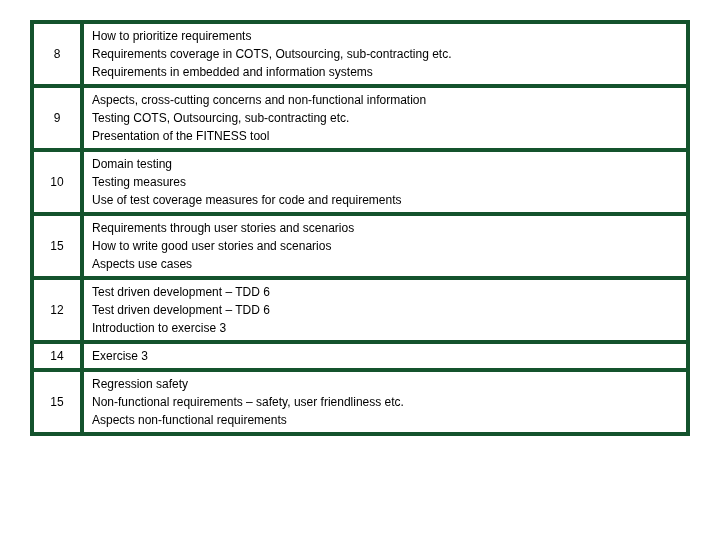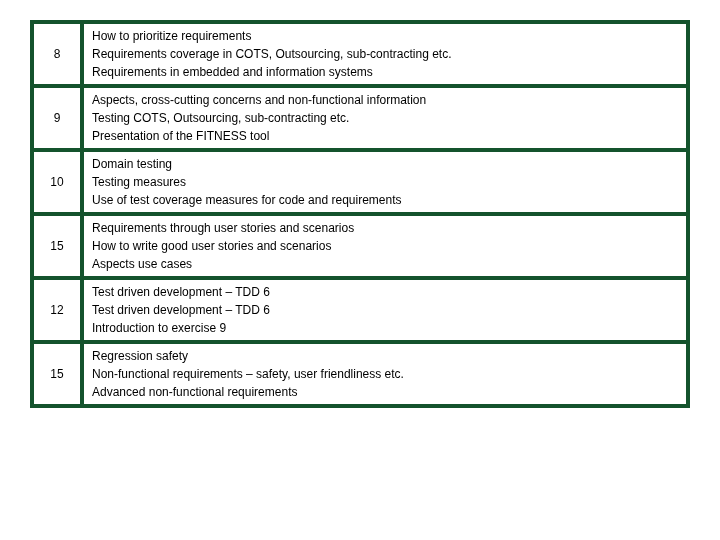--- a/index.html
+++ b/index.html
@@ -79,26 +79,32 @@
             <div>Requirements through user stories and scenarios</div>
             <div>How to write good user stories and scenarios</div>
             <div>Aspects use cases</div>
           </td>
         </tr>
         <tr>
           <td class="row-num">12</td>
           <td class="content">
             <div>Test driven development – TDD 6</div>
             <div>Test driven development – TDD 6</div>
-            <div>Introduction to exercise 9</div>
+            <div>Introduction to exercise 3</div>
+          </td>
+        </tr>
+        <tr>
+          <td class="row-num">14</td>
+          <td class="content">
+            <div>Exercise 3</div>
           </td>
         </tr>
         <tr>
           <td class="row-num">15</td>
           <td class="content">
             <div>Regression safety</div>
             <div>Non-functional requirements – safety, user friendliness etc.</div>
-            <div>Advanced non-functional requirements</div>
+            <div>Aspects non-functional requirements</div>
           </td>
         </tr>
       </tbody>
   </table>
 </div>
 
 </body></html>

